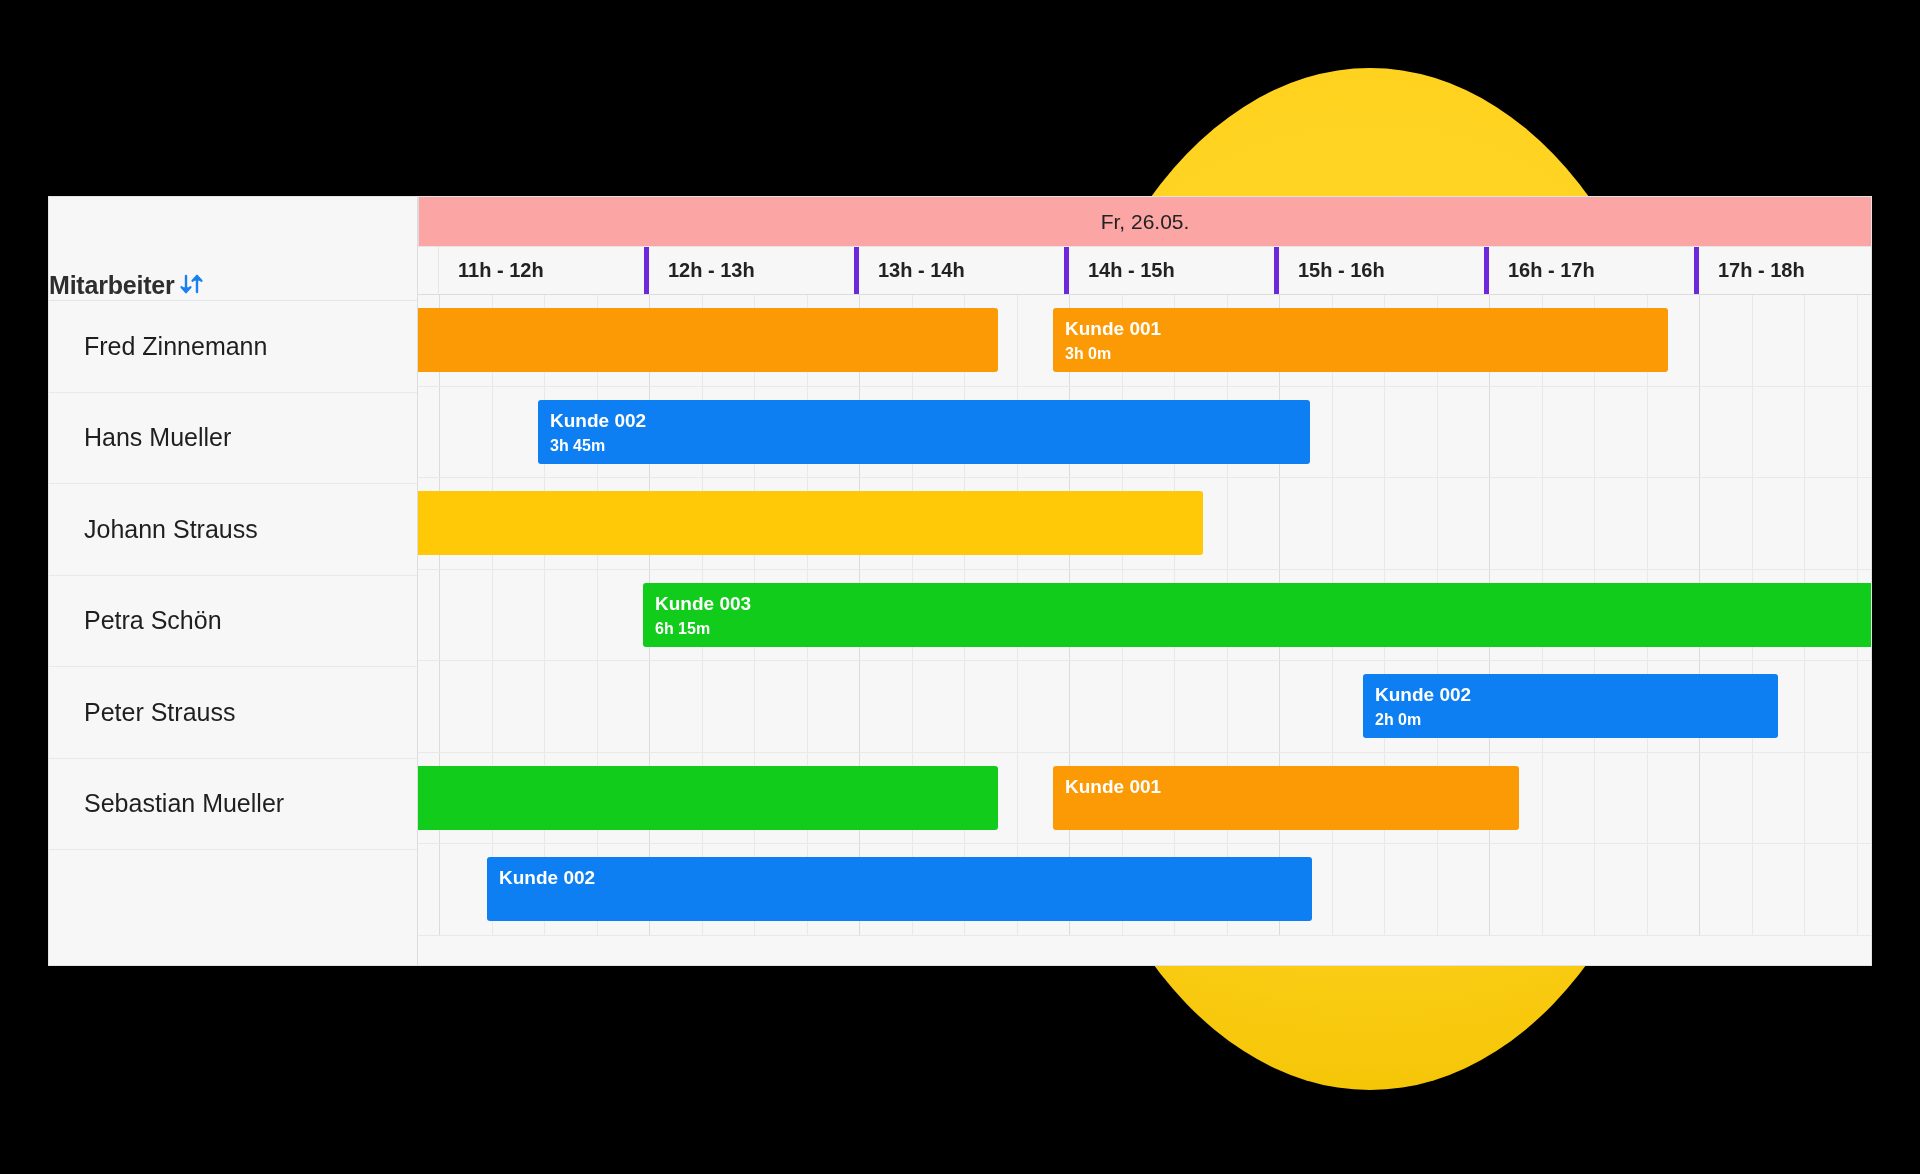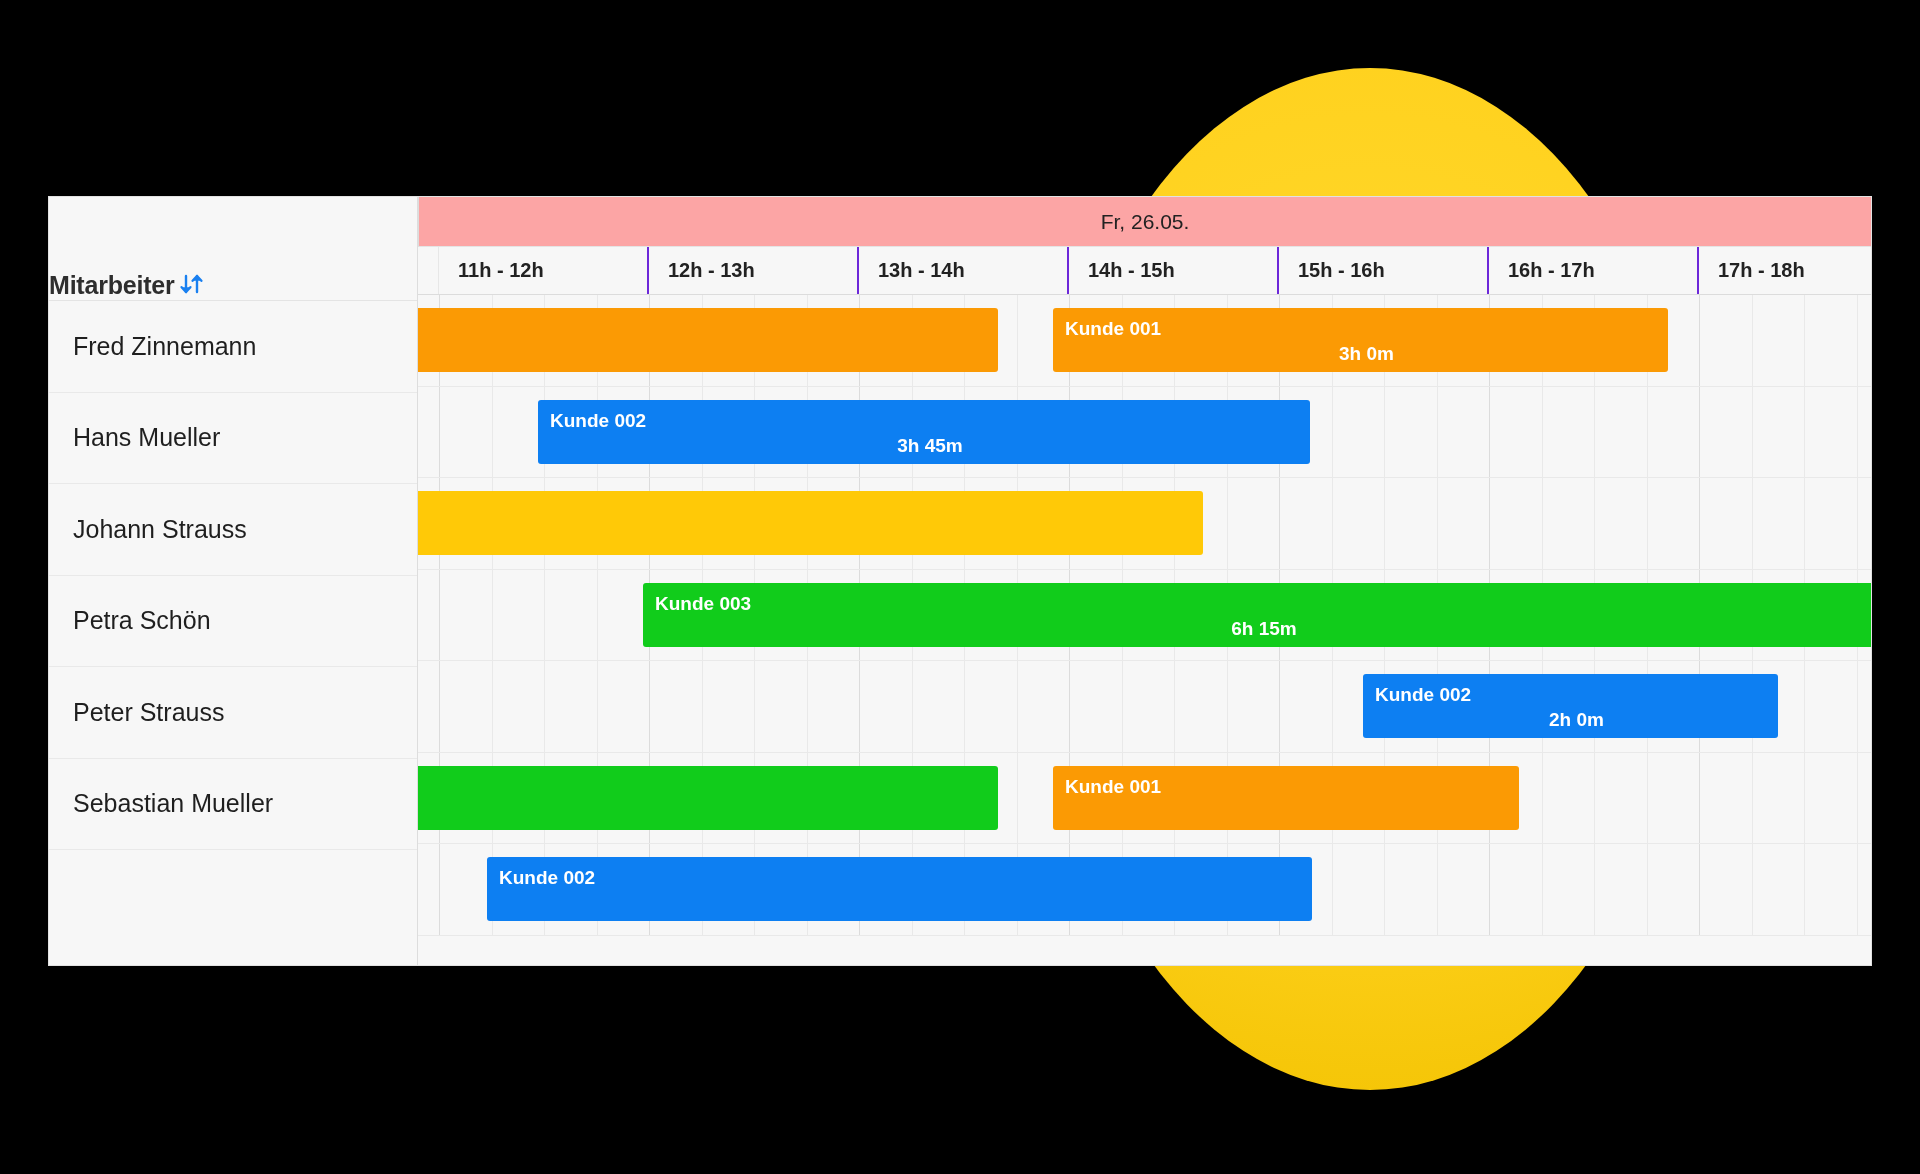--- a/index.html
+++ b/index.html
@@ -78,21 +78,21 @@
     display: inline-block;
     margin-left: 2px;
     position: relative;
     top: 3px;
   }
 
   .name-cell {
     height: 91.5px;
     display: flex;
     align-items: center;
-    padding-left: 24px;
+    padding-left: 35px;
     font-size: 25px;
     color: #1f1f1f;
     border-bottom: 1px solid #e9e9e9;
     background: #f7f7f7;
   }
 
   
   .time-col {
     position: absolute;
     left: 369px; top: 0;
@@ -128,21 +128,21 @@
 
   .slot-cell {
     width: 210px;
     flex: 0 0 210px;
     display: flex;
     align-items: center;
     padding-left: 19px;
     font-size: 20px;
     font-weight: bold;
     color: #222222;
-    border-right: 2px solid #6d28d9;
+    border-right: 5px solid #6d28d9;
   }
 
   .rows {
     position: relative;
   }
 
   .row {
     position: relative;
     height: 91.5px;
     border-bottom: 1px solid #e9e9e9;
@@ -182,25 +182,24 @@
   }
   .bar .bar-title {
     display: block;
     font-size: 19px;
     font-weight: bold;
     line-height: 25px;
     white-space: nowrap;
   }
   .bar .bar-dur {
     display: block;
-    font-size: 19px;
+    font-size: 16px;
     font-weight: bold;
     line-height: 25px;
     white-space: nowrap;
-    text-align: center;
   }
   .bar.no-label { padding: 0; }
 
   
   .bar.clip-left  { border-top-left-radius: 0;  border-bottom-left-radius: 0; }
   .bar.clip-right { border-top-right-radius: 0; border-bottom-right-radius: 0; }
 </style>
 </head>
 <body>
 

